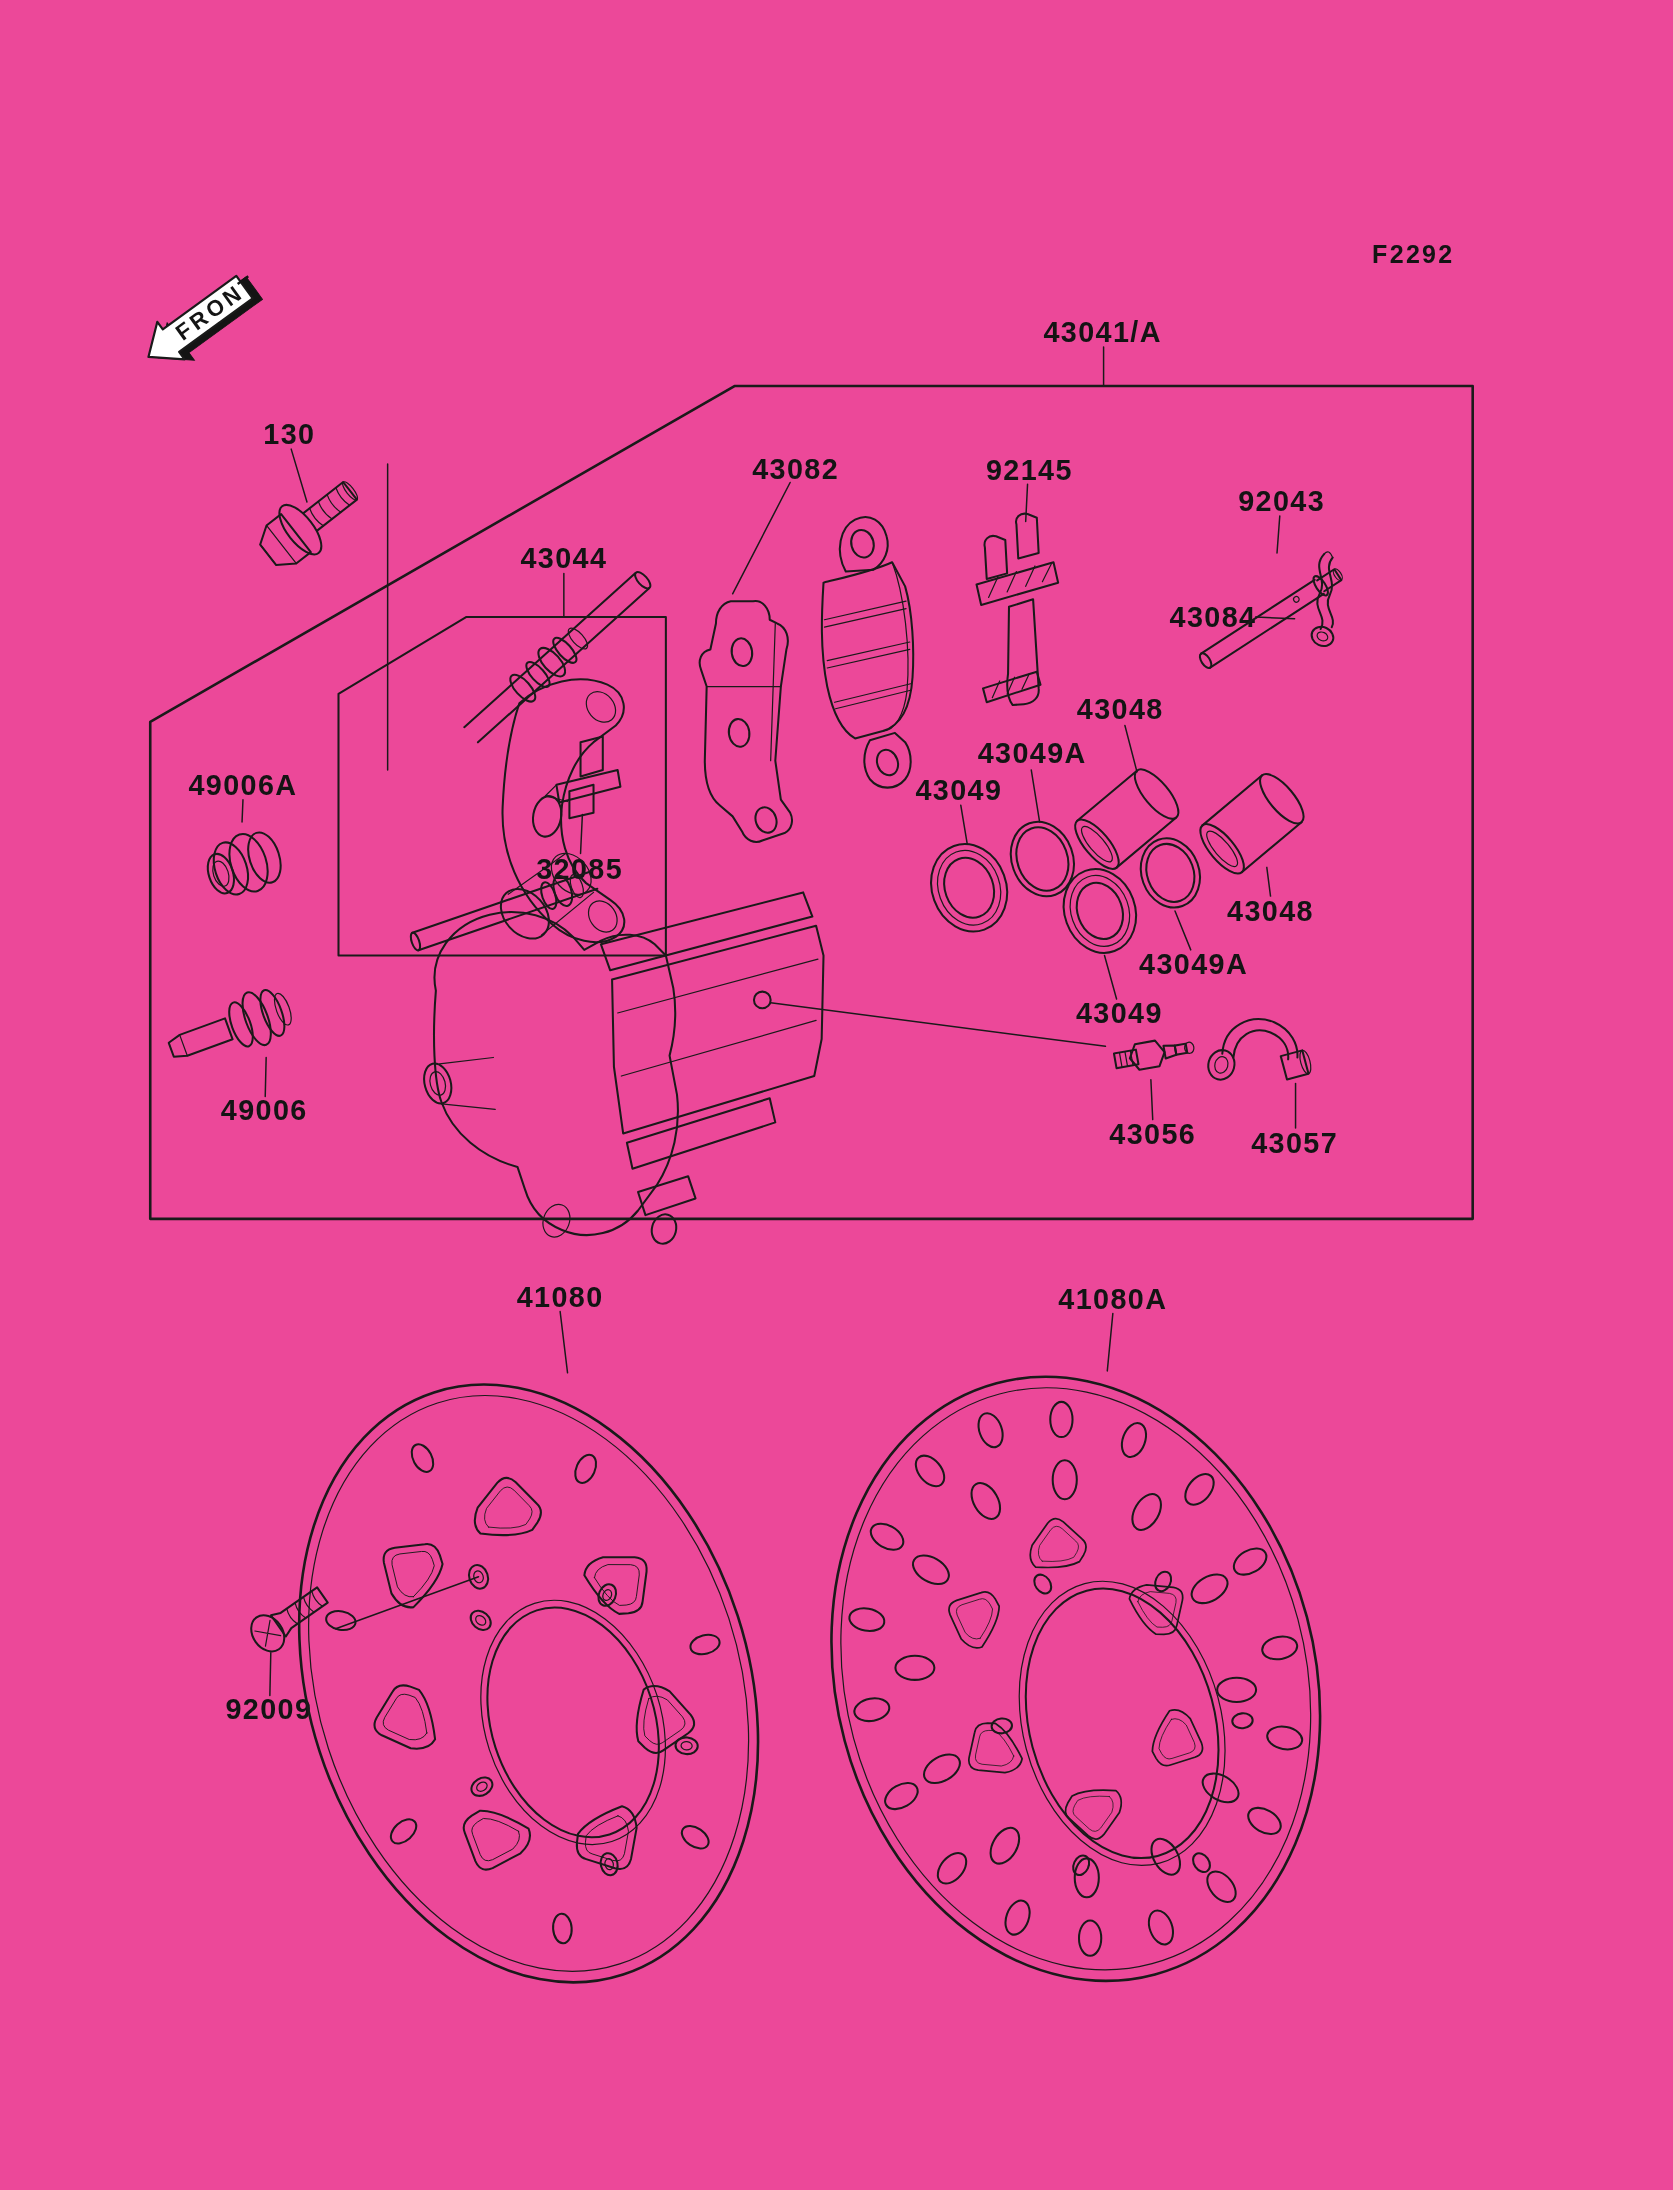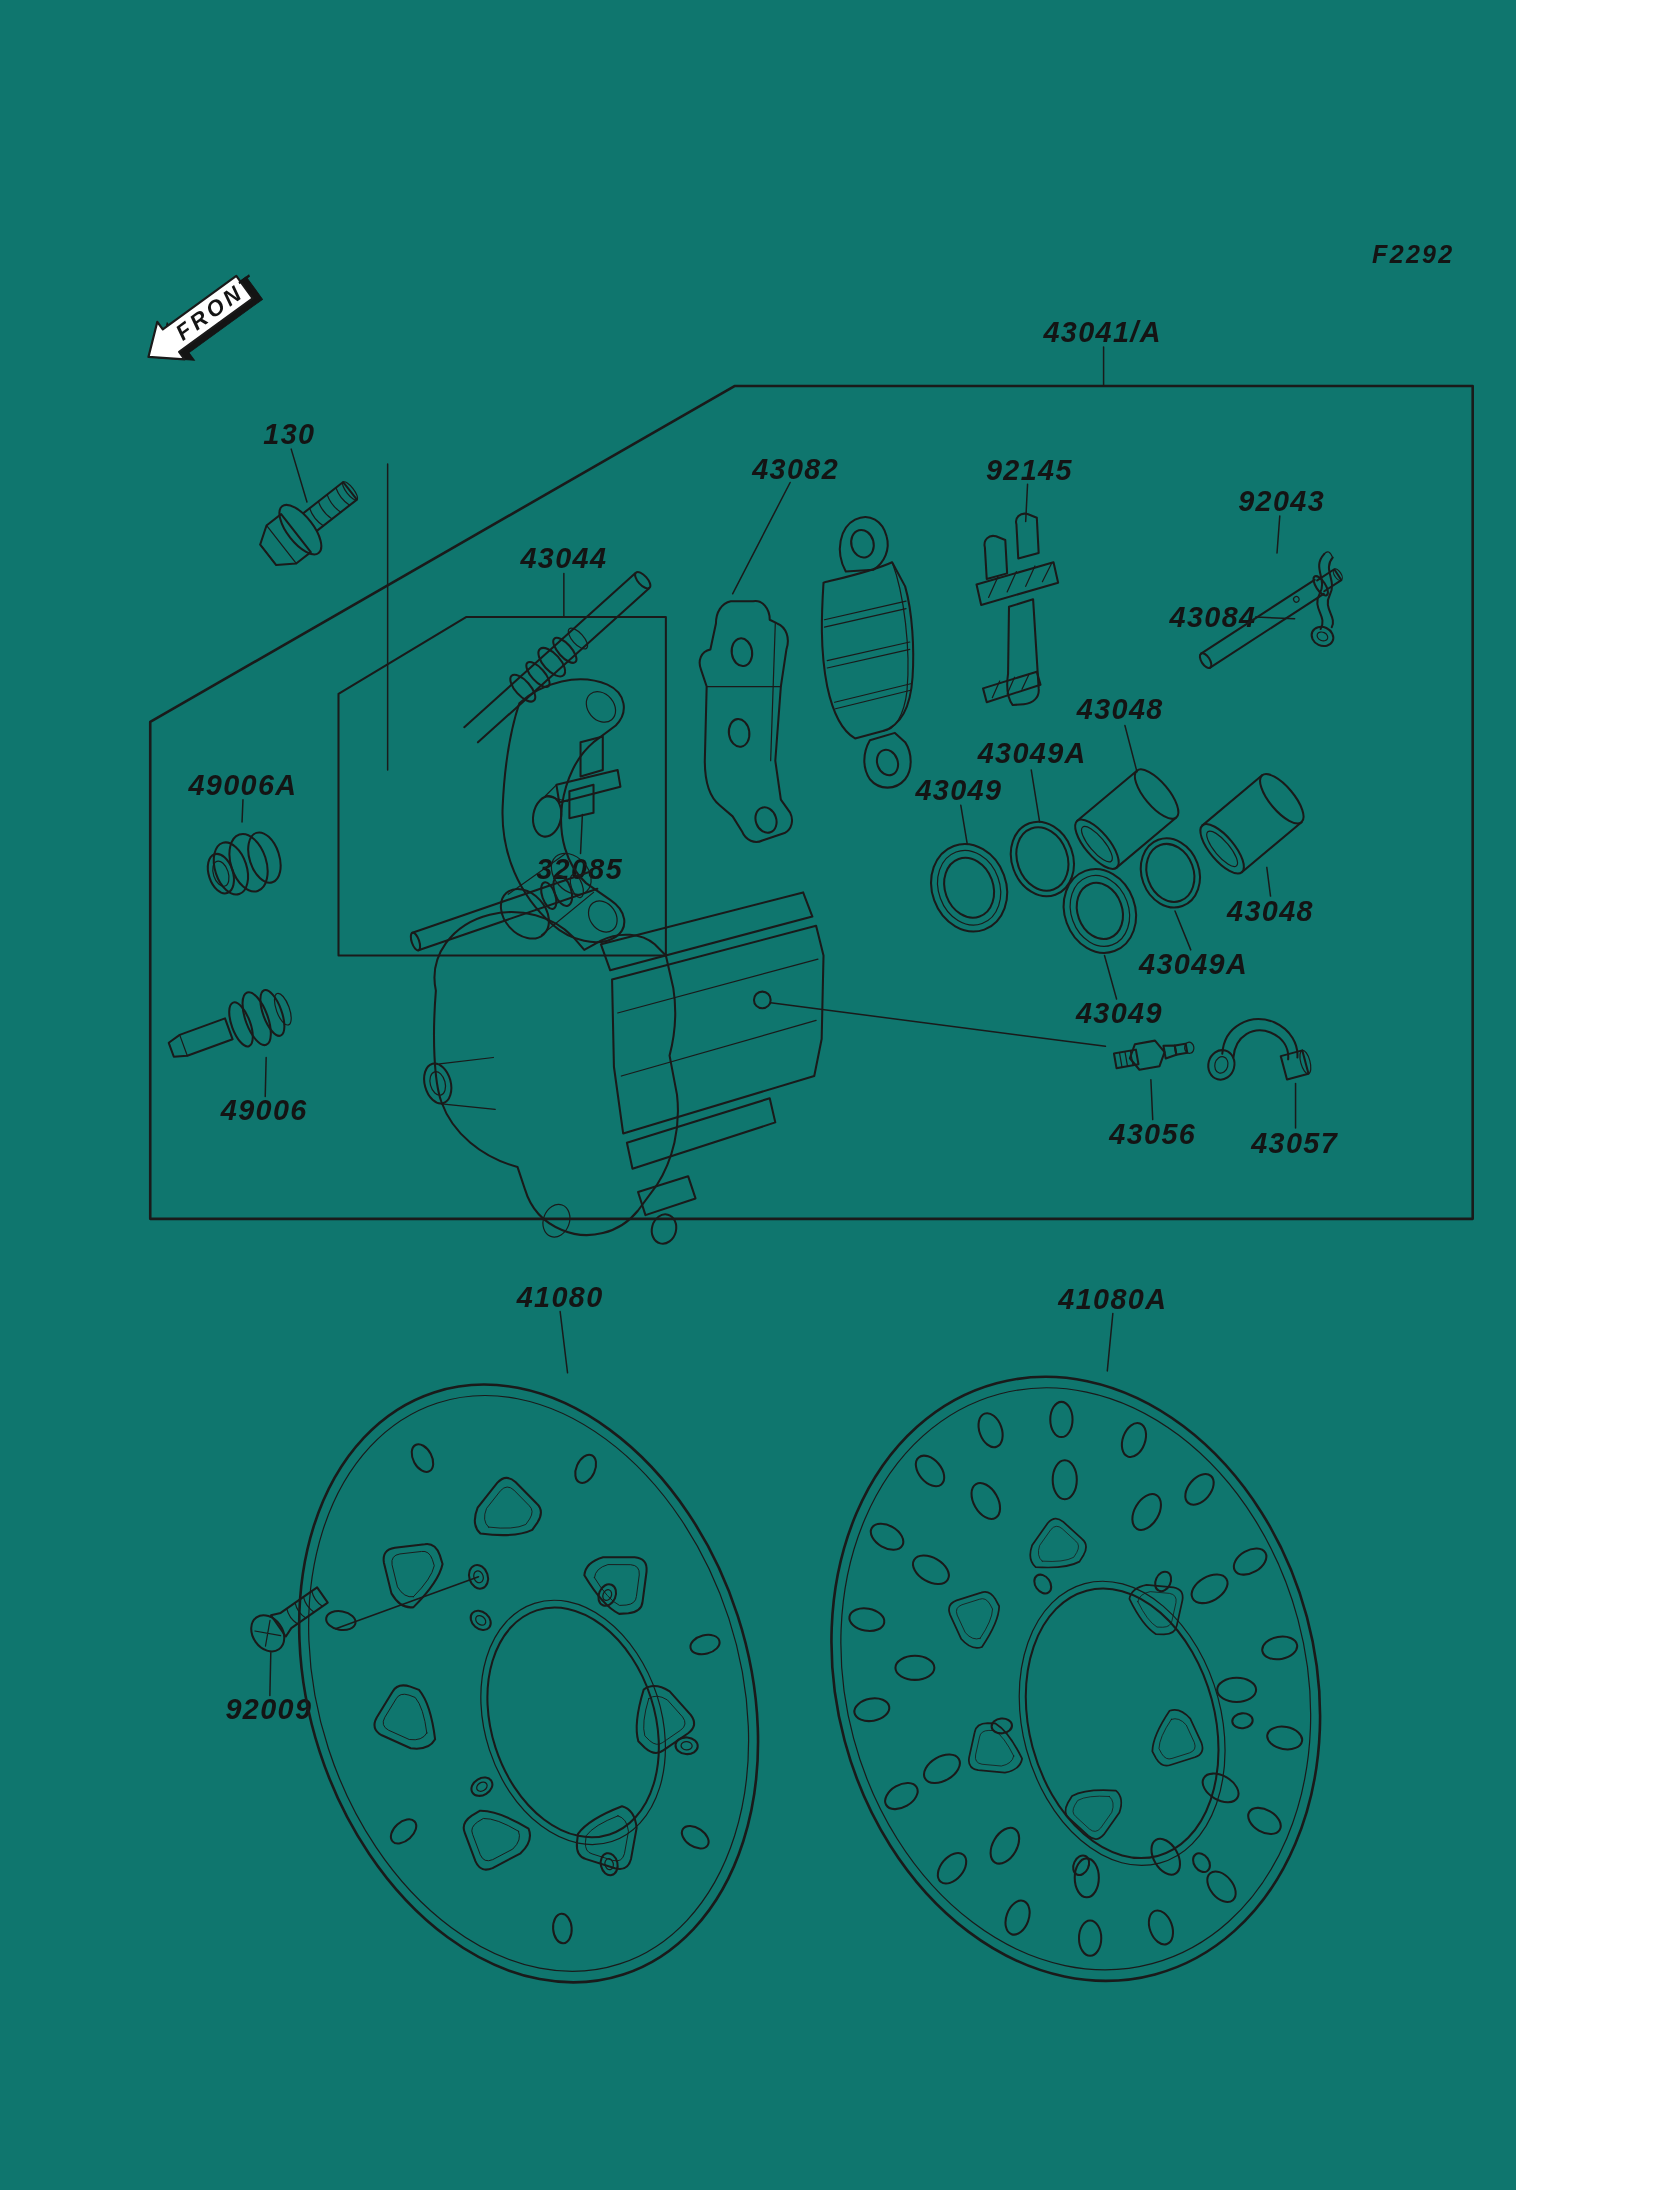--- a/index.html
+++ b/index.html
@@ -1,16 +1,16 @@
 <!DOCTYPE html>
 <html style="font-size:15px"><head>
 <meta charset="utf-8">
 <style>
   html,body{margin:0;padding:0;background:#ffffff;}
-  #page{position:relative;width:1516px;height:2191px;background:#0f766e;overflow:hidden;font-style:italic;}
+  #page{position:relative;width:1673px;height:2191px;background:#ec4899;overflow:hidden;}
   svg{display:block}
   .ln{fill:none;stroke:#1a1a1a;stroke-width:2.2;stroke-linejoin:round;stroke-linecap:round;}
   .thin{stroke-width:1.3;}
   .thick{stroke-width:2.8;}
   .lead{fill:none;stroke:#1a1a1a;stroke-width:1.6;stroke-linecap:round;}
   .callout{font-family:"Liberation Sans",sans-serif;font-weight:bold;font-size:31px;letter-spacing:1.5px;fill:#141414;}
   .figcode{font-family:"Liberation Sans",sans-serif;font-weight:bold;font-size:27px;letter-spacing:2.5px;fill:#141414;}
   .fronttxt{font-family:"Liberation Sans",sans-serif;font-weight:bold;font-size:24px;letter-spacing:4px;fill:#141414;}
   .whiteface{fill:#ffffff;stroke:#1a1a1a;stroke-width:2.4;stroke-linejoin:round;}
   .blackface{fill:#141414;stroke:#141414;stroke-width:1;}

